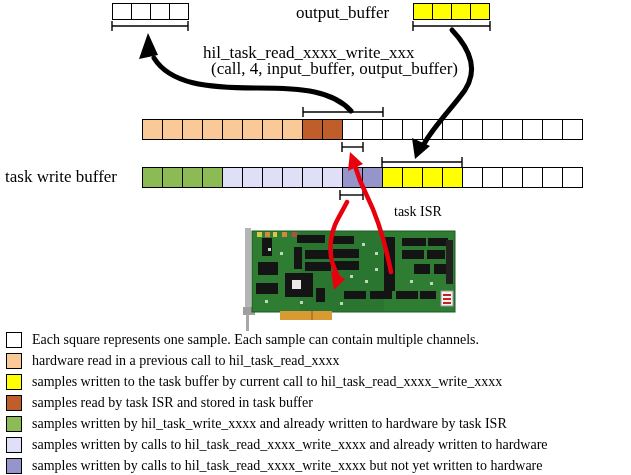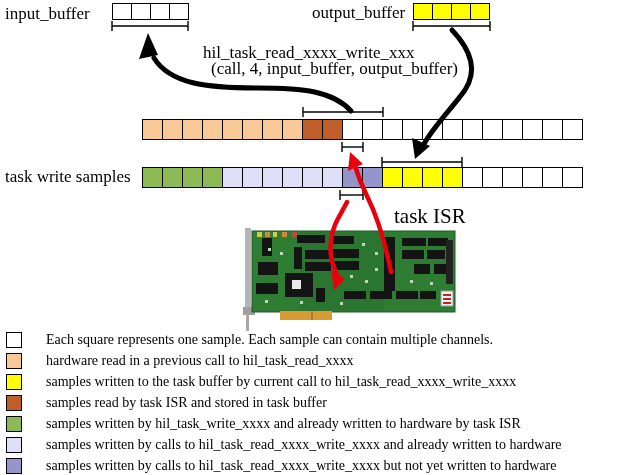--- a/index.html
+++ b/index.html
@@ -1,45 +1,44 @@
 <!DOCTYPE html>
 <html><head>
 <meta charset="utf-8">
 <style>
   html,body{margin:0;padding:0;background:#ffffff;}
   #stage{position:relative;width:631px;height:475px;background:#ffffff;overflow:hidden;
          font-family:"Liberation Serif", serif;color:#000;}
   .lbl{position:absolute;white-space:nowrap;}
   .buf-label{font-size:17px;}
   .call-text{font-size:17px;}
-  .isr-label{font-size:21px;}
+  .isr-label{font-size:14px;}
   
   .grid{position:absolute;display:flex;z-index:1;}
   .grid .cell{box-sizing:border-box;border:1px solid #000;margin-left:-1px;flex:none;}
   .grid .cell:first-child{margin-left:0;}
   .small-grid .cell{width:20px;height:17px;}
   .task-grid .cell{width:21px;height:21px;}
   
   #overlay{position:absolute;left:0;top:0;z-index:2;pointer-events:none;}
   
   #legend{position:absolute;left:6px;top:329px;z-index:1;}
   .legend-row{display:flex;align-items:center;height:21px;}
   .swatch{box-sizing:border-box;flex:none;width:16px;height:16px;border:1px solid #000;margin-right:10px;}
-  .legend-text{font-size:14px;white-space:nowrap;margin-left:14px;}
+  .legend-text{font-size:14px;white-space:nowrap;}
 </style>
 </head>
 <body>
 
 <div id="stage">
 
-  <div class="lbl buf-label" style="left:5px;top:4px">input_buffer</div>
-  <div class="lbl buf-label" style="left:312px;top:3px">output_buffer</div>
+  <div class="lbl buf-label" style="left:296px;top:3px">output_buffer</div>
   <div class="lbl call-text" style="left:203px;top:43px">hil_task_read_xxxx_write_xxx</div>
   <div class="lbl call-text" style="left:211px;top:59px">(call, 4, input_buffer, output_buffer)</div>
-  <div class="lbl buf-label" style="left:5px;top:167px">task write samples</div>
+  <div class="lbl buf-label" style="left:5px;top:167px">task write buffer</div>
   <div class="lbl isr-label" style="left:394px;top:204px">task ISR</div>
 
   <div class="grid small-grid" style="left:112px;top:3px">
       <span class="cell" style="background: rgb(255, 255, 255);"></span>
       <span class="cell" style="background: rgb(255, 255, 255);"></span>
       <span class="cell" style="background: rgb(255, 255, 255);"></span>
       <span class="cell" style="background: rgb(255, 255, 255);"></span>
     </div>
   <div class="grid small-grid" style="left:413px;top:3px">
       <span class="cell" style="background: rgb(255, 255, 0);"></span>

